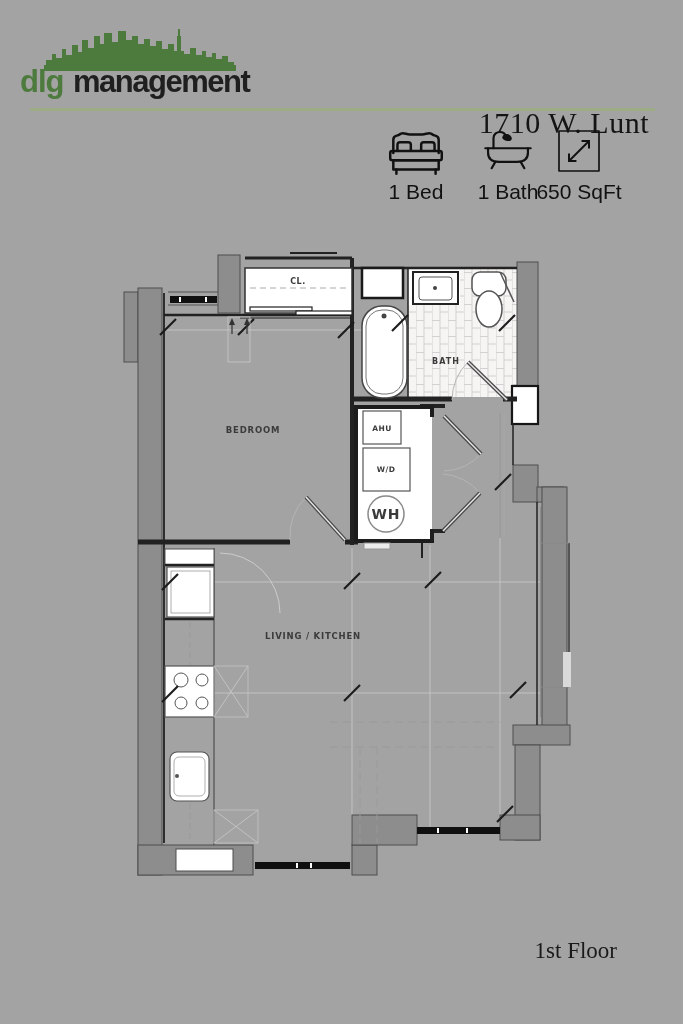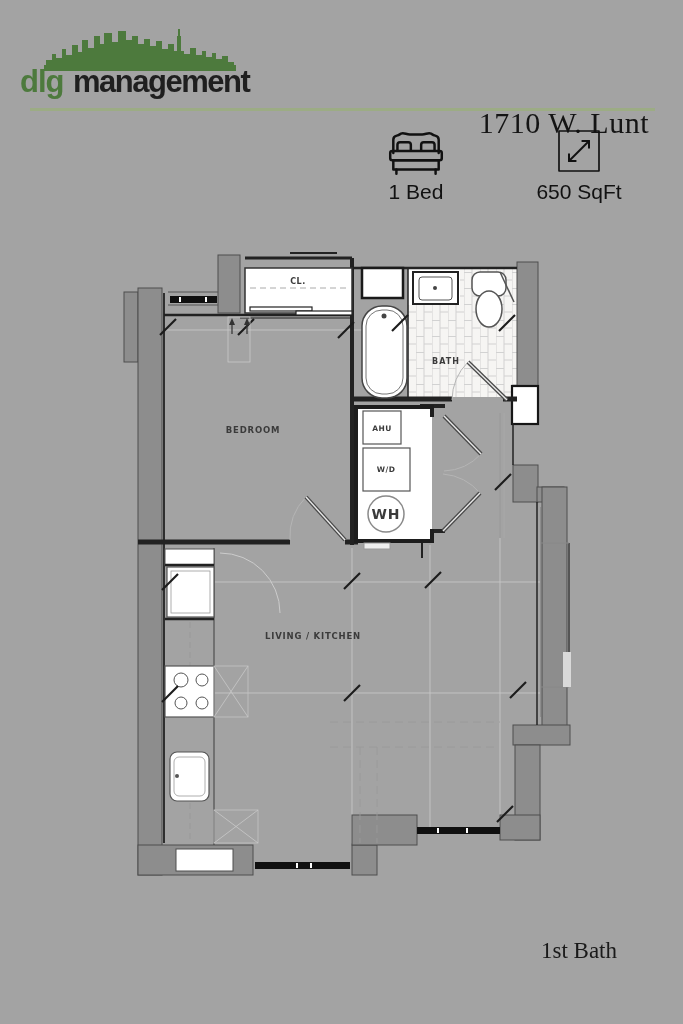--- a/index.html
+++ b/index.html
@@ -47,20 +47,30 @@
       <path d="M10,26 V13 C10,8 14,10 16,8 C19,5 22,8 26,8 L38,8 C42,8 45,5 48,8 C50,10 54,8 54,13 V26"></path>
       <path d="M14,23 v-5 q0,-2.5 2.5,-2.5 h8 q2.5,0 2.5,2.5 v5"></path>
       <path d="M37,23 v-5 q0,-2.5 2.5,-2.5 h8 q2.5,0 2.5,2.5 v5"></path>
       <rect x="7" y="24" width="50" height="9" rx="2"></rect>
       <rect x="10" y="33" width="44" height="9"></rect>
       <path d="M13,42 v4 M51,42 v4"></path>
     </svg>
     <span class="lbl">1 Bed</span>
   </div>
 
+  <div class="stat stat-bath">
+    <svg width="58" height="50" viewBox="0 0 64 48" fill="none" stroke="#111" stroke-width="2.4" stroke-linecap="round" stroke-linejoin="round">
+      <path d="M7,21 H57"></path>
+      <path d="M10,21 v5 c0,7 5,10 12,10 h20 c7,0 12,-3 12,-10 v-5"></path>
+      <path d="M18,36 l-4,7 M46,36 l4,7"></path>
+      <path d="M16,21 V10 c0,-5 4,-7 7,-7 c3,0 6,2 7,5"></path>
+      <path d="M27,6 c4,-2 8,0 9,3 c0.8,2.5 -1,4 -3.5,4 c-3.5,0 -6.5,-2 -7,-4 z" fill="#111" stroke="none"></path>
+    </svg>
+    <span class="lbl">1 Bath</span>
+  </div>
 
   <div class="stat stat-area">
     <svg width="54" height="50" viewBox="0 0 64 60" fill="none" stroke="#111" stroke-width="2.4" stroke-linecap="round" stroke-linejoin="round">
       <rect x="8" y="6" width="48" height="48" stroke-width="2"></rect>
       <path d="M20,42 L44,18"></path>
       <path d="M36,18 H44 V26"></path>
       <path d="M28,42 H20 V34"></path>
     </svg>
     <span class="lbl">650 SqFt</span>
   </div>
@@ -241,14 +251,14 @@
 
     <text x="298" y="284" font-size="8" letter-spacing="0.5" text-anchor="middle">CL.</text>
     <text x="446" y="364" font-size="8" letter-spacing="1" text-anchor="middle">BATH</text>
     <text x="253" y="433" font-size="8.5" letter-spacing="0.8" text-anchor="middle">BEDROOM</text>
     <text x="382" y="431" font-size="7.5" letter-spacing="0.5" text-anchor="middle">AHU</text>
     <text x="386" y="472" font-size="7.5" letter-spacing="0.5" text-anchor="middle">W/D</text>
     <text x="386" y="519" font-size="14" letter-spacing="1" text-anchor="middle" fill="#9a9a9a" font-weight="normal">WH</text>
     <text x="313" y="639" font-size="8.5" letter-spacing="0.8" text-anchor="middle">LIVING / KITCHEN</text>
   </svg>
 
-  <div class="floor-label">1st Bath</div>
+  <div class="floor-label">1st Floor</div>
 </div>
 
 </body></html>

